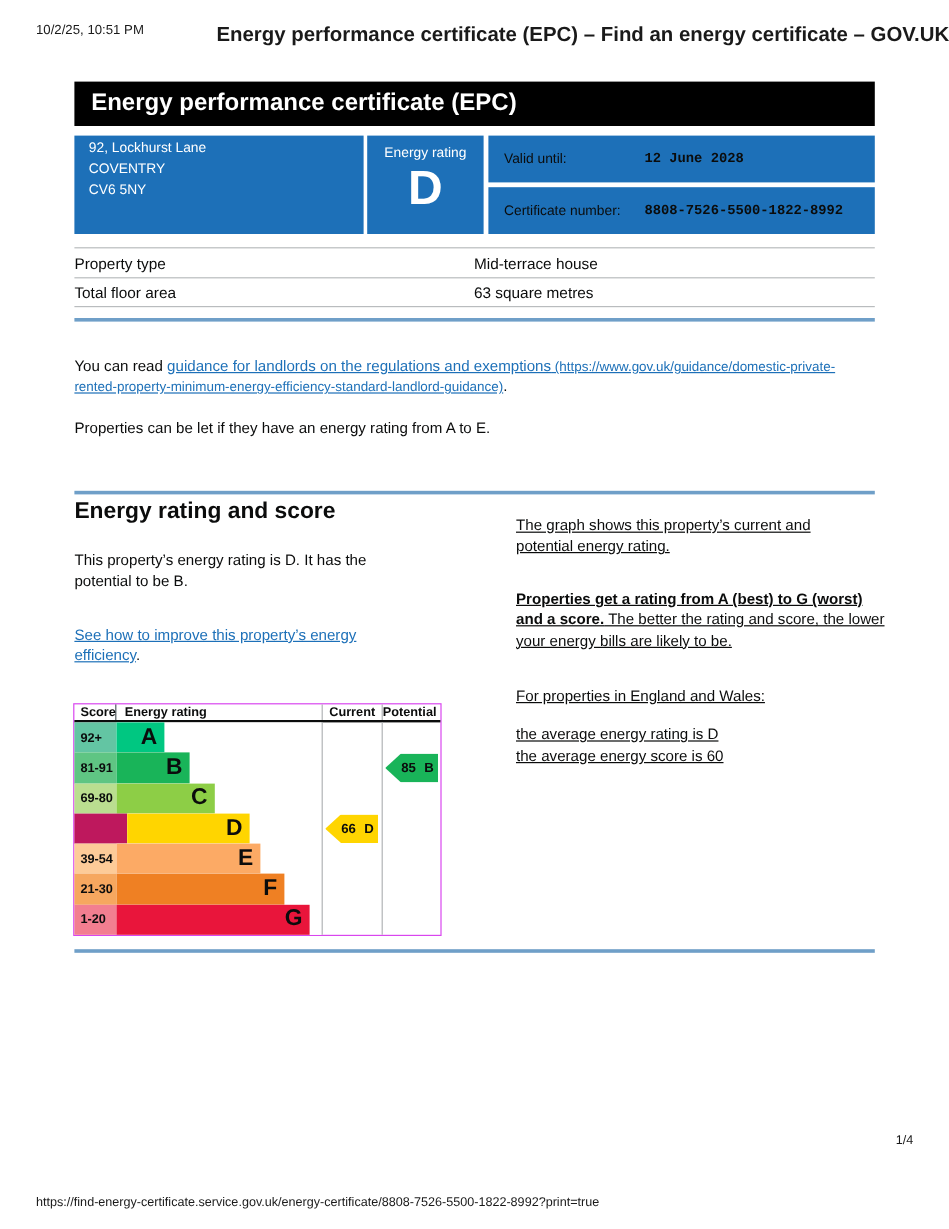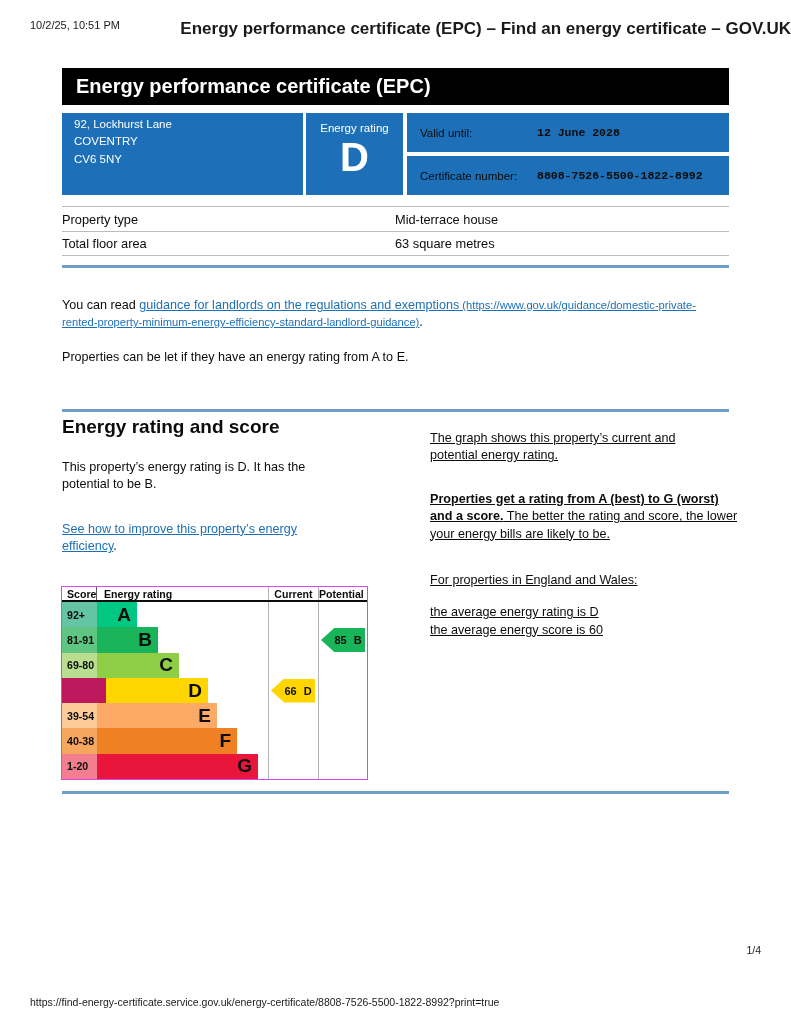--- a/index.html
+++ b/index.html
@@ -183,21 +183,21 @@
             <div class="epc-bar" style="width: 102px; background: rgb(255, 213, 0);">D</div>
           </div>
         </div>
         <div class="epc-row">
           <div class="epc-score" style="background: rgb(253, 203, 152);">39-54</div>
           <div class="epc-bar-area">
             <div class="epc-bar" style="width: 120px; background: rgb(252, 170, 101);">E</div>
           </div>
         </div>
         <div class="epc-row">
-          <div class="epc-score" style="background: rgb(246, 167, 95);">40-38</div>
+          <div class="epc-score" style="background: rgb(246, 167, 95);">21-30</div>
           <div class="epc-bar-area">
             <div class="epc-bar" style="width: 140px; background: rgb(239, 128, 35);">F</div>
           </div>
         </div>
         <div class="epc-row">
           <div class="epc-score" style="background: rgb(242, 126, 144);">1-20</div>
           <div class="epc-bar-area">
             <div class="epc-bar" style="width: 161px; background: rgb(233, 21, 59);">G</div>
           </div>
         </div>

